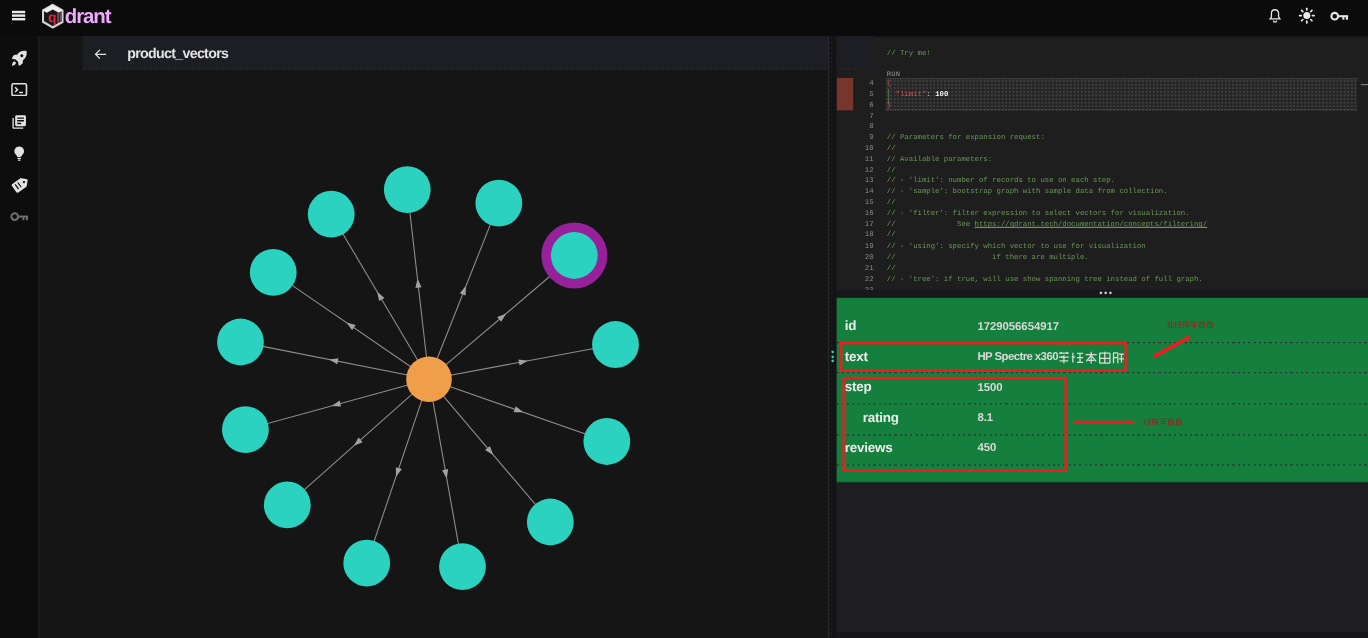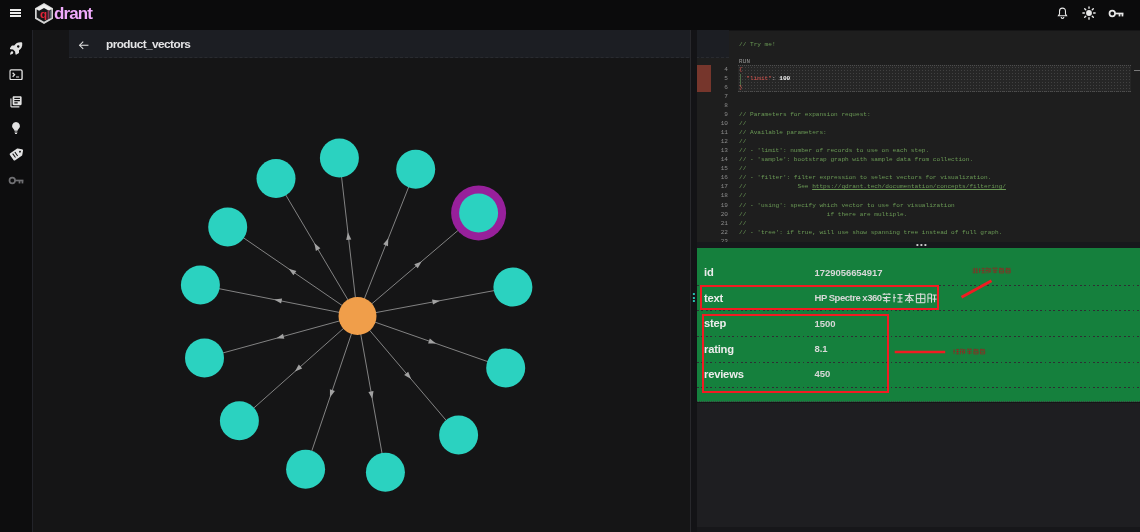--- a/index.html
+++ b/index.html
@@ -231,21 +231,21 @@
     <span class="hdots">•••</span>
   </div>
 
 <div class="rtable">
   <div class="tlabel" style="top:18px;">id</div>
     <div class="tval" style="top:18.5px;">1729056654917</div>
   <div class="tlabel" style="top:43.5px;">text</div>
     <div class="tval" style="top:44px; letter-spacing:-0.48px;">HP Spectre x360 -</div>
   <div class="tlabel" style="top:69px;">step</div>
     <div class="tval" style="top:69.5px;">1500</div>
-  <div class="tlabel" style="top:94.5px;">rating</div>
+  <div class="tlabel" style="top:94.5px;padding-left:15px;">rating</div>
     <div class="tval" style="top:95px;">8.1</div>
   <div class="tlabel" style="top:119.5px;text-align:right;">reviews</div>
     <div class="tval" style="top:120px;">450</div>
   <div class="tsep" style="top:36.7px"></div>
   <div class="tsep" style="top:62px"></div>
   <div class="tsep" style="top:87.6px"></div>
   <div class="tsep" style="top:113.7px"></div>
   <div class="tsep" style="top:139px"></div>
 </div>
 <div class="below"></div>

